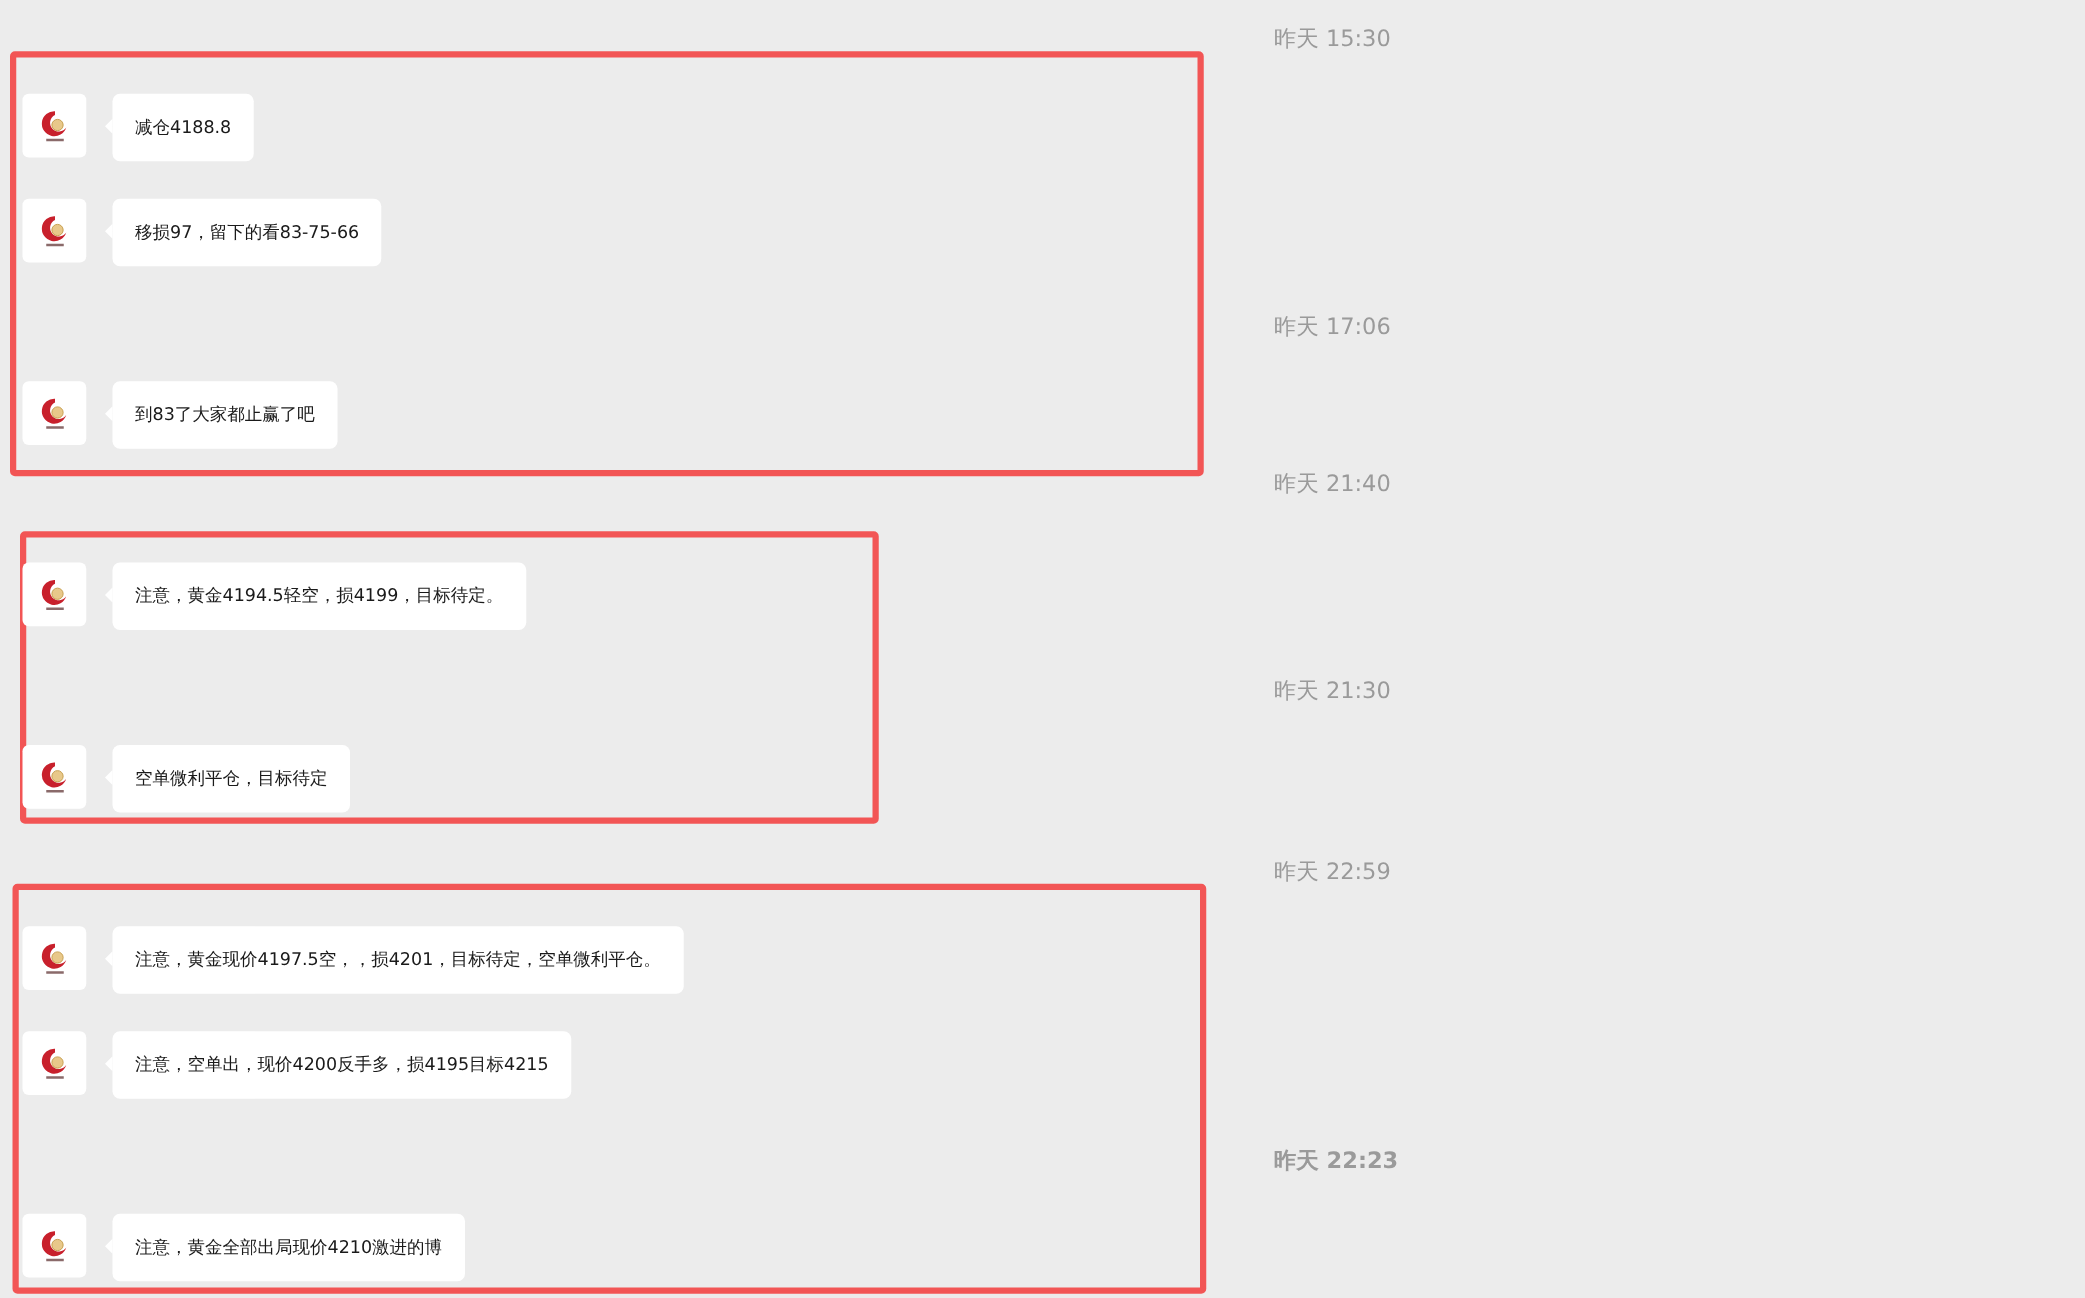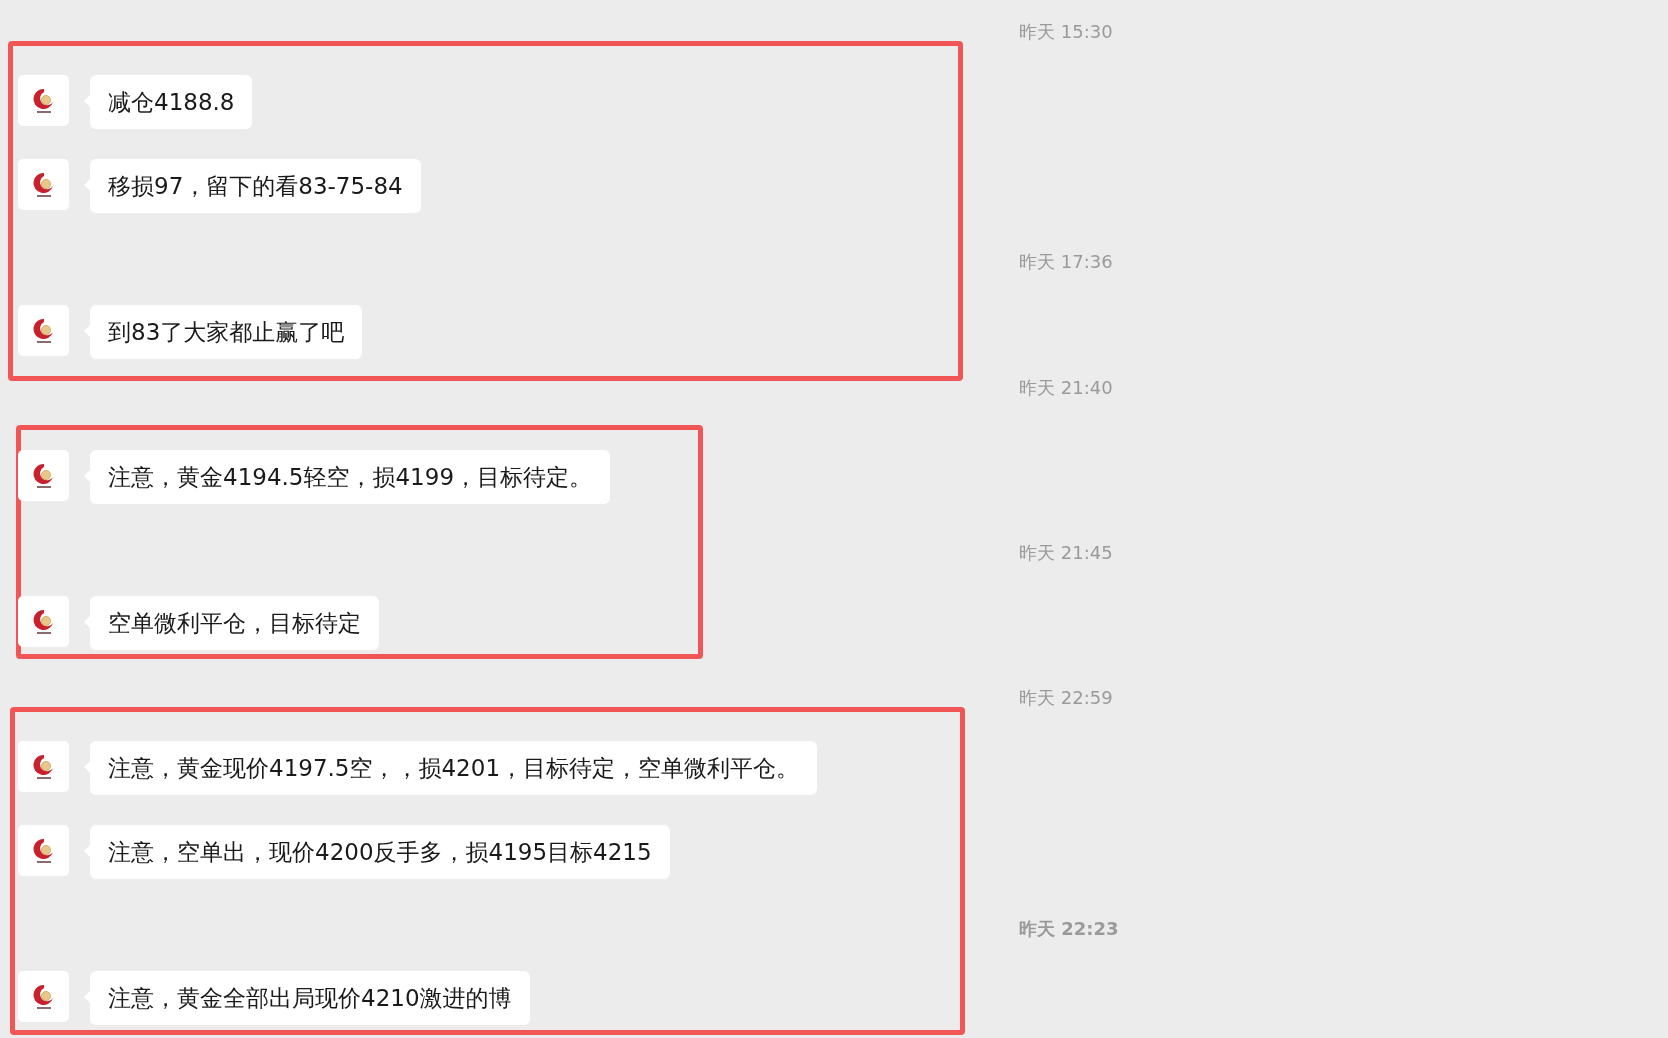--- a/index.html
+++ b/index.html
@@ -28,21 +28,21 @@
     display: flex; align-items: center; justify-content: center;
   }
   .bubble {
     position: absolute; left: 72px; top: 0;
     height: 54px;
     background: #ffffff;
     border-radius: 6px;
     box-sizing: border-box;
     padding: 0 18px;
     display: flex; align-items: center;
-    font-size: 23px;
+    font-size: 14px;
     color: #1a1a1a;
     white-space: nowrap;
   }
   .bubble::before {
     content: "";
     position: absolute; left: -6px; top: 20px;
     width: 0; height: 0;
     border-top: 6px solid transparent;
     border-bottom: 6px solid transparent;
     border-right: 6px solid #ffffff;
@@ -57,23 +57,23 @@
   }
 </style>
 </head>
 <body>
 
 <div class="highlight-box" style="left:8px; top:41px; width:955px; height:340px;"></div>
 <div class="highlight-box" style="left:16px; top:425px; width:687px; height:234px;"></div>
 <div class="highlight-box" style="left:10px; top:707px; width:955px; height:328px;"></div>
 
 <div class="timestamp" style="top:22px;text-align:right;">昨天 15:30</div>
-<div class="timestamp" style="top:252px;">昨天 17:36</div>
+<div class="timestamp" style="top:252px;">昨天 17:06</div>
 <div class="timestamp" style="top:378px;">昨天 21:40</div>
-<div class="timestamp" style="top:543px;">昨天 21:45</div>
+<div class="timestamp" style="top:543px;">昨天 21:30</div>
 <div class="timestamp" style="top:688px;">昨天 22:59</div>
 <div class="timestamp" style="top:919px;font-weight:bold;">昨天 22:23</div>
 
 <div class="msg" style="top:75px;">
   <div class="avatar">
     <svg width="30" height="30" viewBox="0 0 30 30">
       <path d="M15 3 A10 10 0 1 0 24 16 A7 7 0 1 1 15 6 Z" fill="#c8202c"></path>
       <circle cx="17" cy="14" r="4.5" fill="#e8c88a" stroke="#c8a050" stroke-width="0.8"></circle>
       <rect x="8" y="25" width="14" height="2" fill="#8a6a6a"></rect>
     </svg>
@@ -82,21 +82,21 @@
 </div>
 
 <div class="msg" style="top:159px;">
   <div class="avatar">
     <svg width="30" height="30" viewBox="0 0 30 30">
       <path d="M15 3 A10 10 0 1 0 24 16 A7 7 0 1 1 15 6 Z" fill="#c8202c"></path>
       <circle cx="17" cy="14" r="4.5" fill="#e8c88a" stroke="#c8a050" stroke-width="0.8"></circle>
       <rect x="8" y="25" width="14" height="2" fill="#8a6a6a"></rect>
     </svg>
   </div>
-  <div class="bubble">移损97，留下的看83-75-84</div>
+  <div class="bubble">移损97，留下的看83-75-66</div>
 </div>
 
 <div class="msg" style="top:305px;">
   <div class="avatar">
     <svg width="30" height="30" viewBox="0 0 30 30">
       <path d="M15 3 A10 10 0 1 0 24 16 A7 7 0 1 1 15 6 Z" fill="#c8202c"></path>
       <circle cx="17" cy="14" r="4.5" fill="#e8c88a" stroke="#c8a050" stroke-width="0.8"></circle>
       <rect x="8" y="25" width="14" height="2" fill="#8a6a6a"></rect>
     </svg>
   </div>

